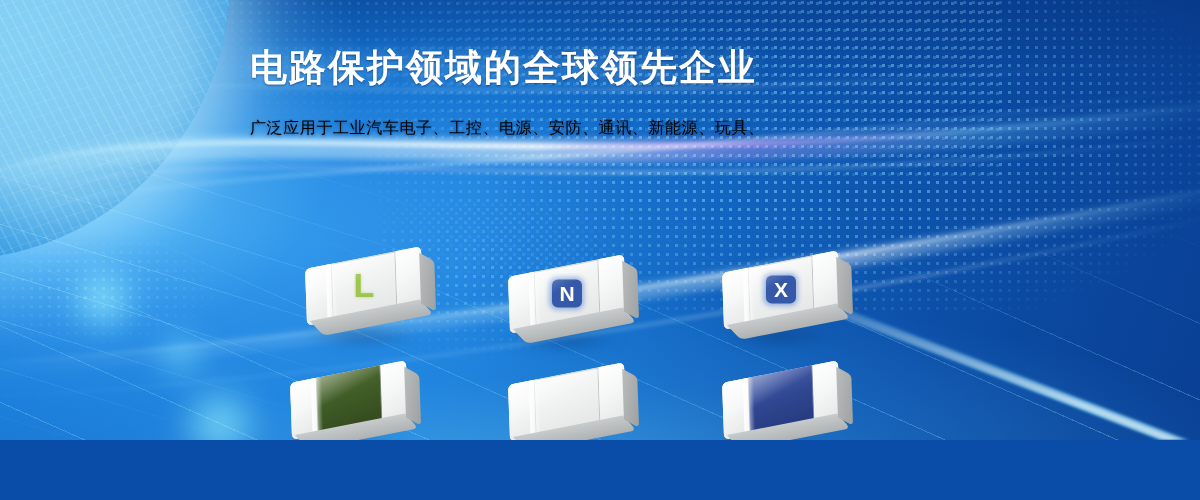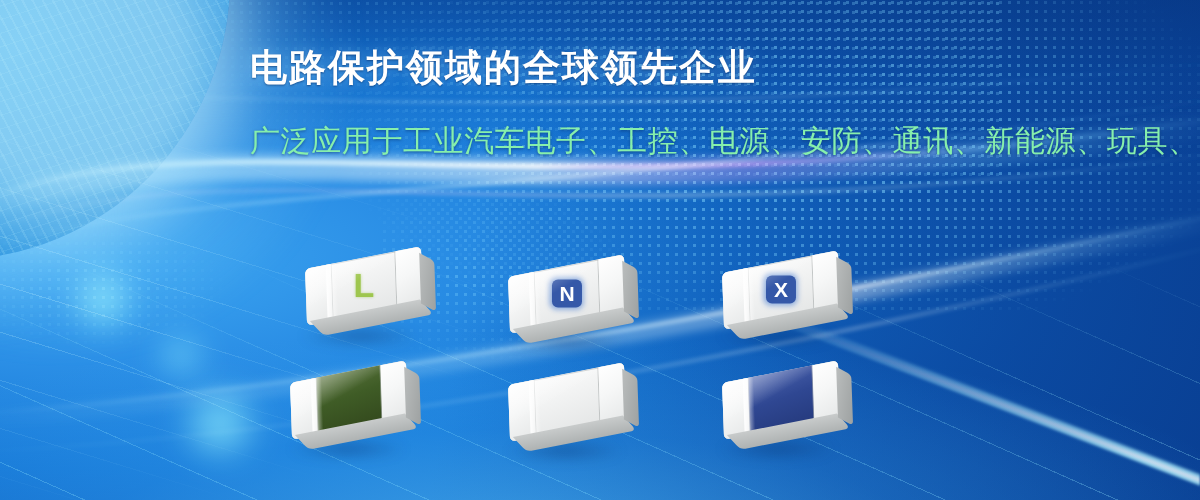--- a/index.html
+++ b/index.html
@@ -1,18 +1,18 @@
 <!DOCTYPE html>
 <html><head>
 <meta charset="utf-8">
 <style>
   html,body{margin:0;padding:0;background:#0a4da8;}
   *{box-sizing:border-box;}
   #banner{
-    position:relative;width:1200px;height:500px;overflow:hidden;
+    position:relative;width:1200px;height:440px;overflow:hidden;
     font-family:"Liberation Sans","DejaVu Sans",sans-serif;
     background:#0f63c4;
   }
   .layer{position:absolute;inset:0;pointer-events:none;}
 
   
   #bg-base{
     background:
       radial-gradient(120% 95% at 8% 52%, #3ea8f2 0%, #2b8fe6 22%, #1677d6 44%, #0f60c0 66%, #0b4ea8 100%);
   }
@@ -118,21 +118,21 @@
   #blob-c{left:165px;top:385px;width:110px;height:78px;background:radial-gradient(circle,rgba(130,228,255,.78),rgba(0,0,0,0) 68%);}
 
   
   #copy{position:absolute;left:250px;top:46px;width:790px;z-index:12;}
   #title{
     font-size:37px;font-weight:bold;color:#ffffff;letter-spacing:2px;line-height:1.18;
     text-shadow:0 1px 2px rgba(5,40,95,.55), 0 0 16px rgba(170,225,255,.38);
     white-space:nowrap;
   }
   .sub{
-    font-size:30px;color:#86efac;line-height:1.95;letter-spacing:.6px;
+    font-size:16px;color:#000000;line-height:1.95;letter-spacing:.6px;
     text-shadow:0 1px 3px rgba(8,46,104,.6);white-space:nowrap;
   }
   #sub1{margin-top:22px;}
   #sub2{margin-top:-2px;}
 
   
   #chips{position:absolute;inset:0;z-index:10;}
   .chip{
     position:absolute;width:118px;height:56px;
     transform-origin:50% 50%;

